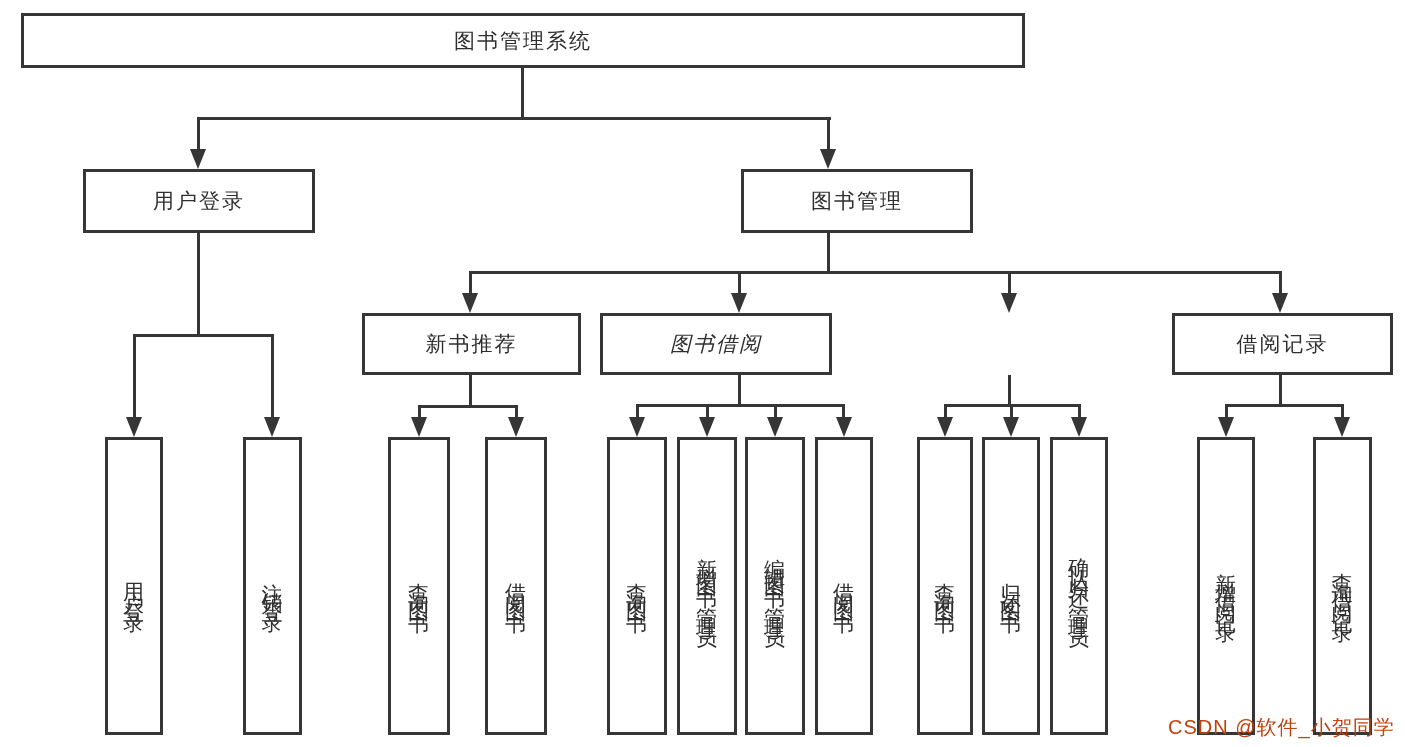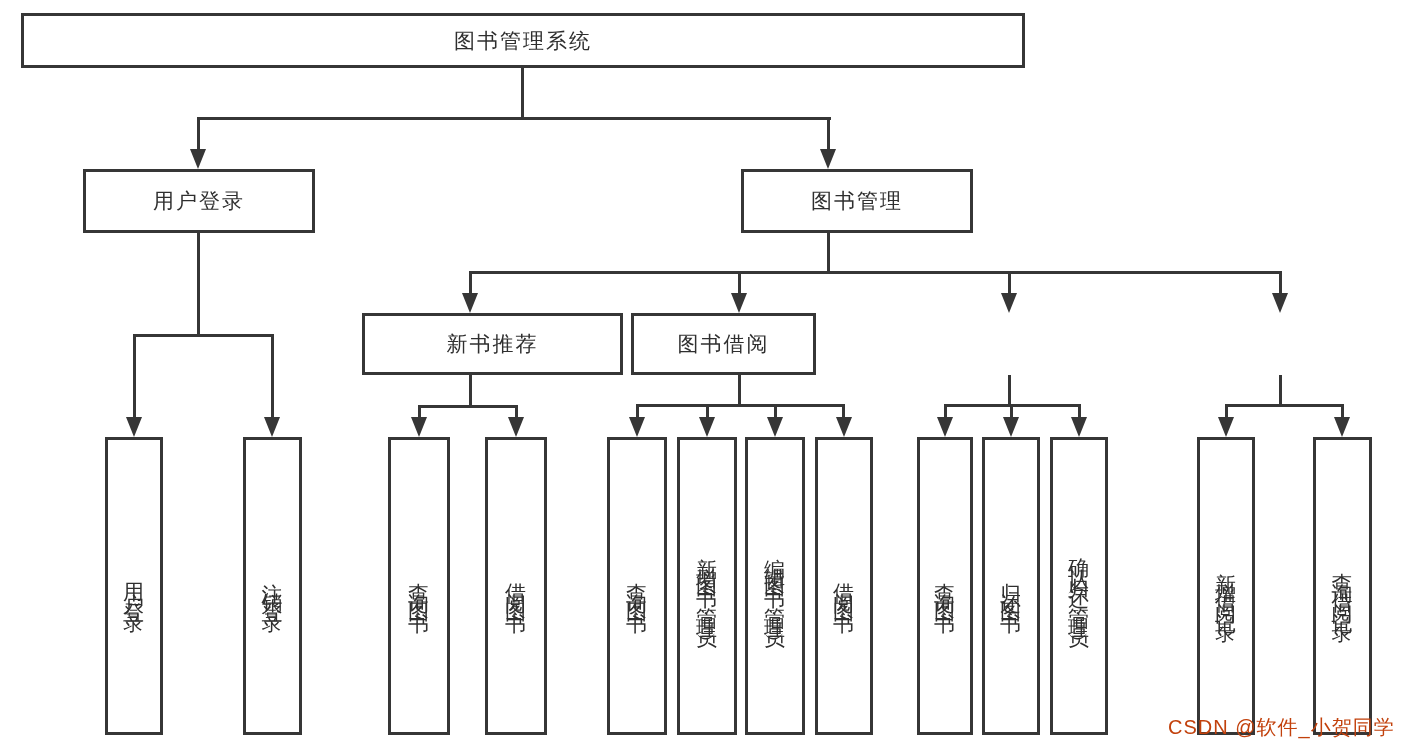--- a/index.html
+++ b/index.html
@@ -117,25 +117,28 @@
     <span>图书管理系统</span>
   </div>
 
   <div class="box" style="left:83px;top:169px;width:232px;height:64px;">
     <span>用户登录</span>
   </div>
   <div class="box" style="left:713px;top:169px;width:232px;height:64px;margin-left:28px;">
     <span>图书管理</span>
   </div>
 
-  <div class="box" style="left:362px;top:313px;width:261px;height:62px;">
+  <div class="box" style="left:362px;top:313px;width:219px;height:62px;">
     <span>新书推荐</span>
   </div>
-  <div class="box" style="left:631px;top:313px;width:185px;height:62px;">
+  <div class="box" style="left:600px;top:313px;width:232px;height:62px;font-style:italic;">
     <span>图书借阅</span>
+  </div>
+  <div class="box" style="left:1172px;top:313px;width:221px;height:62px;">
+    <span>借阅记录</span>
   </div>
 
   <div class="box" style="left:105px;top:437px;width:58px;height:298px;">
     <span class="vtext">用户登录</span>
   </div>
   <div class="box" style="left:243px;top:437px;width:59px;height:298px;">
     <span class="vtext">注销登录</span>
   </div>
 
   <div class="box" style="left:388px;top:437px;width:62px;height:298px;">

